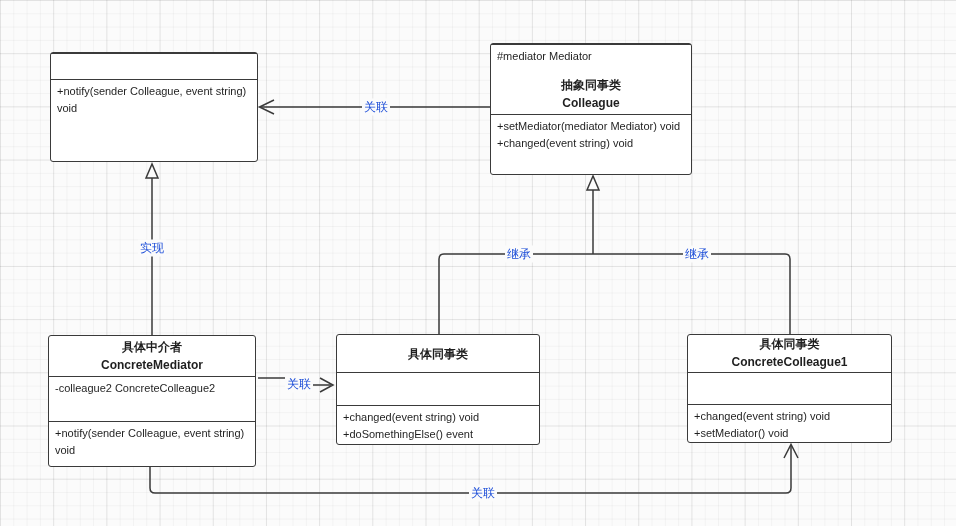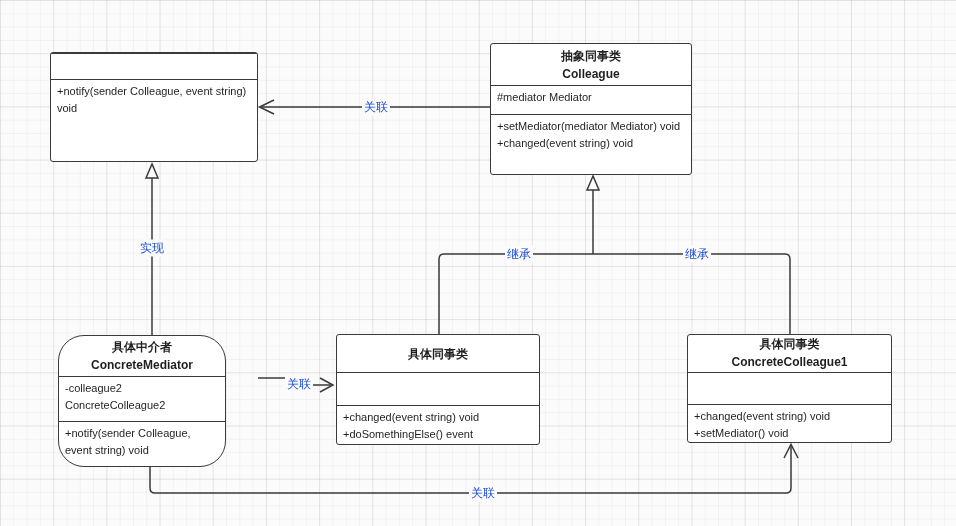--- a/index.html
+++ b/index.html
@@ -105,34 +105,34 @@
   </svg>
 
   <div class="uml-class" style="left:50px; top:52px; width:208px; height:110px;">
     <div class="compartment attrs" style="height:26px;"></div>
     <div class="compartment methods">
       <div class="member">+notify(sender Colleague, event string) void</div>
     </div>
   </div>
 
   <div class="uml-class" style="left:490px; top:43px; width:202px; height:132px;">
+    <div class="compartment attrs" style="height:29px;">
+      <div class="member">#mediator Mediator</div>
+    </div>
     <div class="compartment title" style="height:41px;">
       <div>抽象同事类</div>
       <div>Colleague</div>
-    </div>
-    <div class="compartment attrs" style="height:29px;">
-      <div class="member">#mediator Mediator</div>
     </div>
     <div class="compartment methods">
       <div class="member">+setMediator(mediator Mediator) void</div>
       <div class="member">+changed(event string) void</div>
     </div>
   </div>
 
-  <div class="uml-class" style="left:58px; top:335px; width:168px; height:132px;border-radius:26px;">
+  <div class="uml-class" style="left:48px; top:335px; width:208px; height:132px;">
     <div class="compartment title" style="height:40px;">
       <div>具体中介者</div>
       <div>ConcreteMediator</div>
     </div>
     <div class="compartment attrs" style="height:45px;">
       <div class="member">-colleague2 ConcreteColleague2</div>
     </div>
     <div class="compartment methods">
       <div class="member">+notify(sender Colleague, event string) void</div>
     </div>

